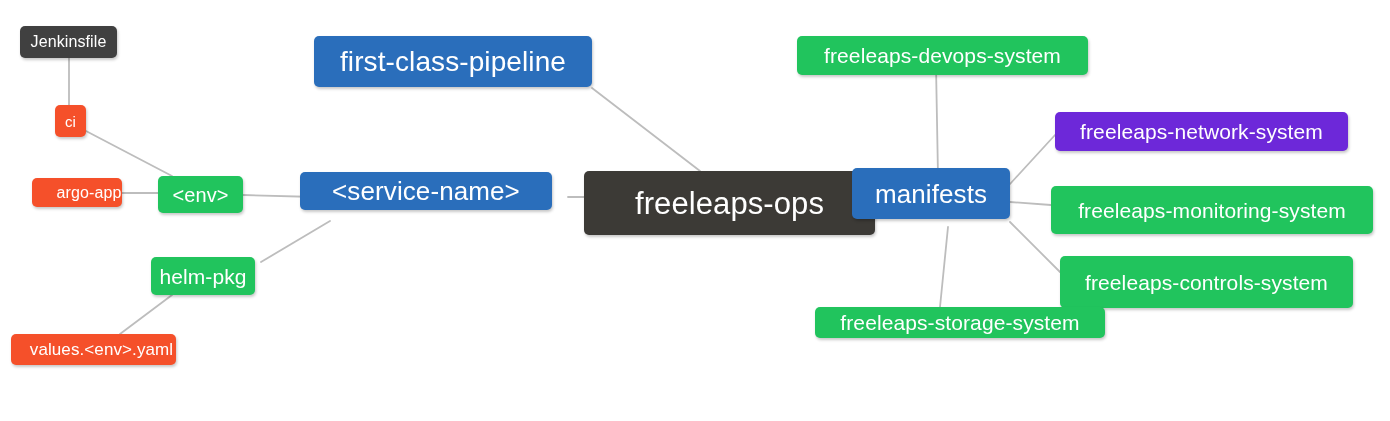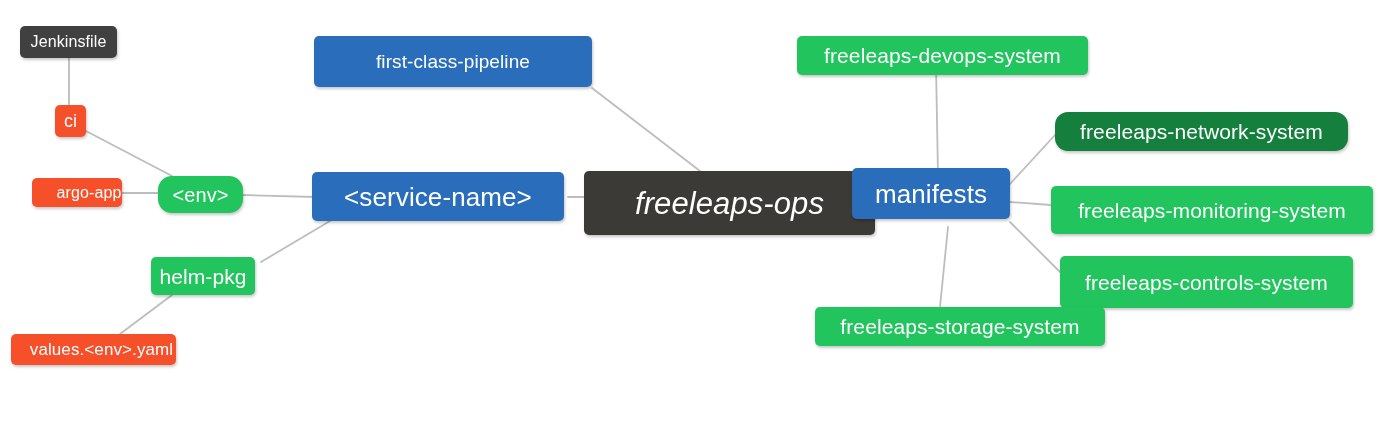--- a/index.html
+++ b/index.html
@@ -49,29 +49,29 @@
       <path d="M 69 105 L 69 58" stroke="#bdbdbd" stroke-width="1.8" fill="none" stroke-linecap="round"></path>
       <path d="M 158 193 L 122 193" stroke="#bdbdbd" stroke-width="1.8" fill="none" stroke-linecap="round"></path>
       <path d="M 172 295 L 120 334" stroke="#bdbdbd" stroke-width="1.8" fill="none" stroke-linecap="round"></path>
       <path d="M 938 176 L 936 66" stroke="#bdbdbd" stroke-width="1.8" fill="none" stroke-linecap="round"></path>
       <path d="M 1010 184 L 1055 135" stroke="#bdbdbd" stroke-width="1.8" fill="none" stroke-linecap="round"></path>
       <path d="M 1010 202 L 1051 205" stroke="#bdbdbd" stroke-width="1.8" fill="none" stroke-linecap="round"></path>
       <path d="M 1010 222 L 1060 272" stroke="#bdbdbd" stroke-width="1.8" fill="none" stroke-linecap="round"></path>
       <path d="M 948 227 L 940 307" stroke="#bdbdbd" stroke-width="1.8" fill="none" stroke-linecap="round"></path>
     </svg>
   <div id="nodes">
-      <div class="node" style="left: 584px; top: 171px; width: 291px; height: 64px; background: rgb(60, 58, 54); font-size: 31px; font-style: italic;">freeleaps-ops</div>
-      <div class="node" style="left: 314px; top: 36px; width: 278px; height: 51px; background: rgb(42, 110, 187); font-size: 19px;">first-class-pipeline</div>
-      <div class="node" style="left: 312px; top: 172px; width: 252px; height: 49px; background: rgb(42, 110, 187); font-size: 26px;">&lt;service-name&gt;</div>
+      <div class="node" style="left: 584px; top: 171px; width: 291px; height: 64px; background: rgb(60, 58, 54); font-size: 31px;">freeleaps-ops</div>
+      <div class="node" style="left: 314px; top: 36px; width: 278px; height: 51px; background: rgb(42, 110, 187); font-size: 28px;">first-class-pipeline</div>
+      <div class="node" style="left: 300px; top: 172px; width: 252px; height: 38px; background: rgb(42, 110, 187); font-size: 26px;">&lt;service-name&gt;</div>
       <div class="node" style="left: 852px; top: 168px; width: 158px; height: 51px; background: rgb(42, 110, 187); font-size: 26px;">manifests</div>
-      <div class="node" style="left: 158px; top: 176px; width: 85px; height: 37px; background: rgb(33, 196, 93); font-size: 20px; border-radius: 14px;">&lt;env&gt;</div>
+      <div class="node" style="left: 158px; top: 176px; width: 85px; height: 37px; background: rgb(33, 196, 93); font-size: 20px;">&lt;env&gt;</div>
       <div class="node" style="left: 151px; top: 257px; width: 104px; height: 38px; background: rgb(33, 196, 93); font-size: 21px;">helm-pkg</div>
       <div class="node" style="left: 20px; top: 26px; width: 97px; height: 32px; background: #404040; font-size: 16px;">Jenkinsfile</div>
-      <div class="node" style="left: 55px; top: 105px; width: 31px; height: 32px; background: rgb(245, 80, 42); font-size: 18px;">ci</div>
+      <div class="node" style="left: 55px; top: 105px; width: 31px; height: 32px; background: rgb(245, 80, 42); font-size: 15px;">ci</div>
       <div class="node" style="left: 32px; top: 178px; width: 90px; height: 29px; background: rgb(245, 80, 42); font-size: 16px; padding-left: 36px;">argo-app</div>
       <div class="node" style="left: 11px; top: 334px; width: 165px; height: 31px; background: rgb(245, 80, 42); font-size: 17px; padding-left: 28px;">values.&lt;env&gt;.yaml</div>
       <div class="node" style="left: 797px; top: 36px; width: 291px; height: 39px; background: rgb(33, 196, 93); font-size: 21px;">freeleaps-devops-system</div>
-      <div class="node" style="left: 1055px; top: 112px; width: 293px; height: 39px; background: #15803d; font-size: 21px; border-radius: 13px;">freeleaps-network-system</div>
+      <div class="node" style="left: 1055px; top: 112px; width: 293px; height: 39px; background: #6d28d9; font-size: 21px;">freeleaps-network-system</div>
       <div class="node" style="left: 1051px; top: 186px; width: 322px; height: 48px; background: rgb(33, 196, 93); font-size: 21px;">freeleaps-monitoring-system</div>
       <div class="node" style="left: 1060px; top: 256px; width: 293px; height: 52px; background: rgb(33, 196, 93); font-size: 21px;">freeleaps-controls-system</div>
-      <div class="node" style="left: 815px; top: 307px; width: 290px; height: 39px; background: rgb(33, 196, 93); font-size: 21px;">freeleaps-storage-system</div>
+      <div class="node" style="left: 815px; top: 307px; width: 290px; height: 31px; background: rgb(33, 196, 93); font-size: 21px;">freeleaps-storage-system</div>
     </div>
 </div>
 
 </body></html>

